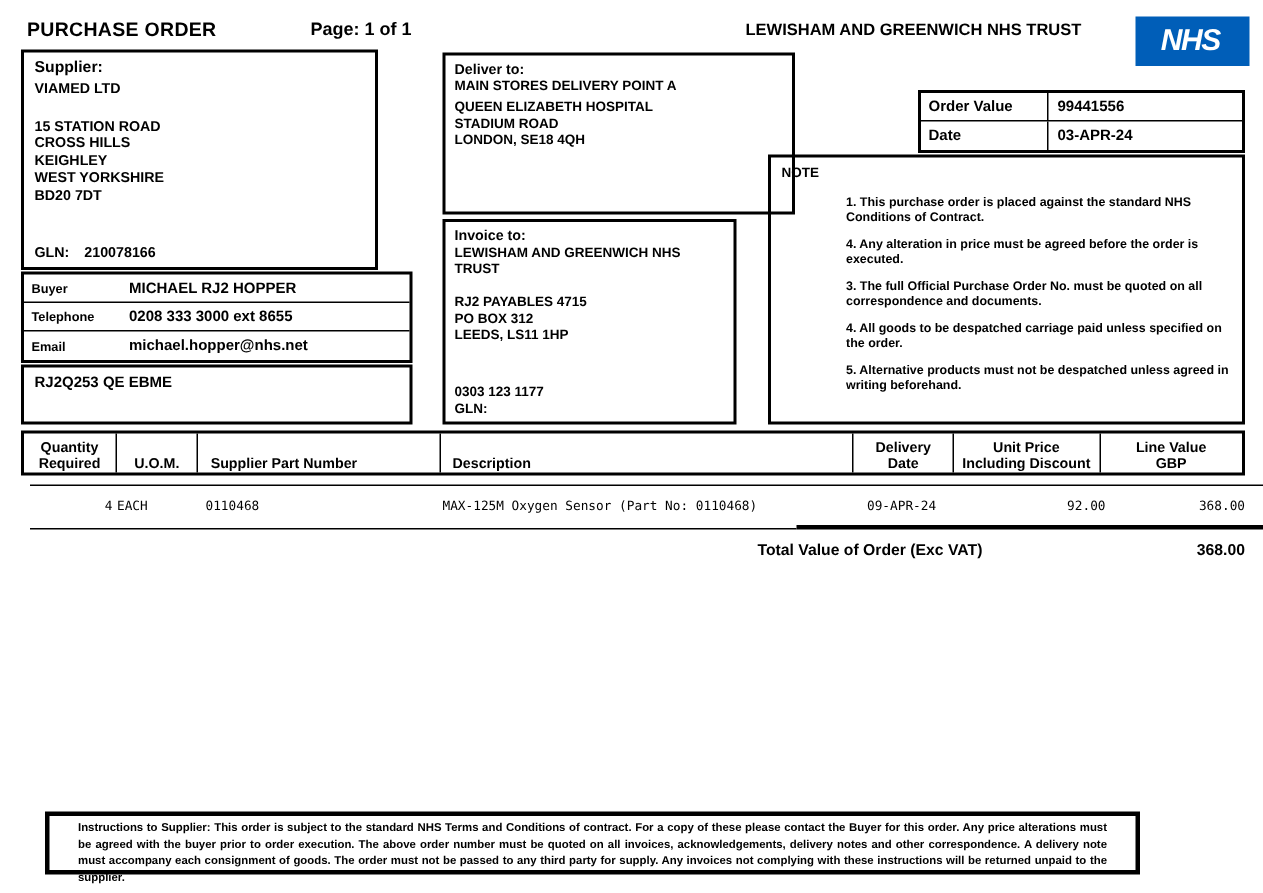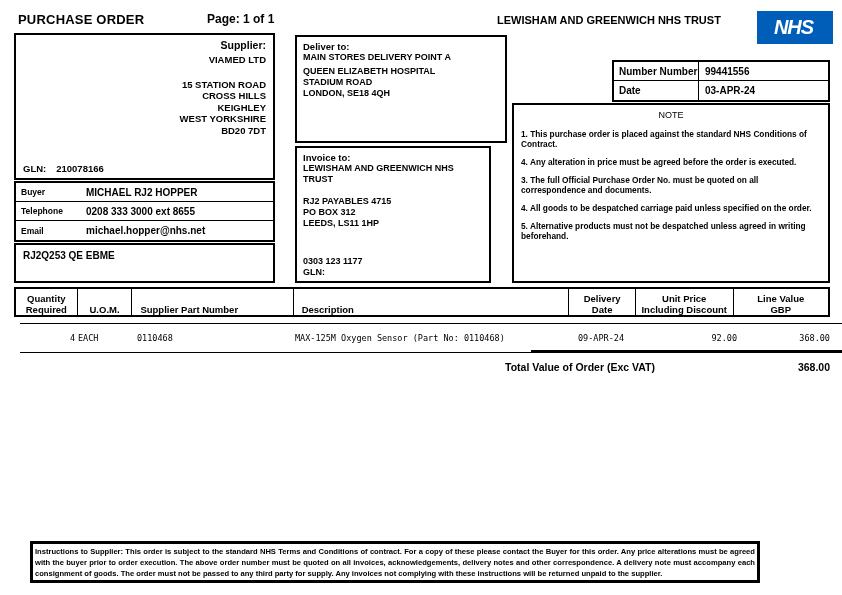--- a/index.html
+++ b/index.html
@@ -19,56 +19,56 @@
   #trust-name { left:497px; top:14px; font-size:11px; font-weight:bold; }
   #nhs-logo {
     left:757px; top:11px; width:76px; height:33px; background:#005EB8;
     color:#fff; font-style:italic; font-weight:bold; font-size:20px;
     display:flex; align-items:center; justify-content:center;
     font-family:"Liberation Sans", sans-serif; letter-spacing:-1px;
     padding-right:3px;
   }
 
   
-  #supplier-box { left:14px; top:33px; width:261px; height:147px; padding:4px 7px;text-align:right; }
+  #supplier-box { left:14px; top:33px; width:238px; height:147px; padding:4px 7px; }
   #supplier-box .label { font-size:10.5px; font-weight:bold; }
   .addr-line { font-size:9.5px; font-weight:bold; line-height:11.5px; }
   #supplier-name { margin-top:3px; margin-bottom:13px; }
   #supplier-gln { position:absolute; left:7px; bottom:4px; font-size:9.5px; font-weight:bold; }
   #supplier-gln span { margin-right:10px; }
 
   
   #buyer-table { left:14px; top:181px; width:261px; }
   #buyer-table .row { display:flex; border-bottom:1px solid #000; height:19px; align-items:center;gap:12px; }
   #buyer-table .row:last-child { border-bottom:none; }
   #buyer-table .lbl { width:58px; font-size:8.5px; font-weight:bold; padding-left:5px; }
   #buyer-table .val { font-size:10px; font-weight:bold; }
 
   
   #ref-box { left:14px; top:243px; width:261px; height:40px; padding:5px 7px; font-size:10px; font-weight:bold; }
 
   
-  #deliver-box { left:295px; top:35px; width:212px; height:108px; padding:4px 6px; }
+  #deliver-box { left:295px; top:35px; width:235px; height:108px; padding:4px 6px; }
   #invoice-box { left:295px; top:146px; width:196px; height:137px; padding:4px 6px; }
   .small-label { font-size:9.5px; font-weight:bold; }
   .addr9 { font-size:9px; font-weight:bold; line-height:11px; }
   #deliver-lines div:first-child { margin-bottom:3px; }
   #invoice-bottom { position:absolute; left:6px; bottom:3px; }
 
   
   #order-table { left:612px; top:60px; width:218px; }
   #order-table .row { display:flex; border-bottom:1px solid #000; height:19px; align-items:center; }
   #order-table .row:last-child { border-bottom:none; }
   #order-table .lbl { width:85px; font-size:10px; font-weight:bold; padding-left:5px; border-right:1px solid #000; height:100%; display:flex; align-items:center; }
   #order-table .val { font-size:10px; font-weight:bold; padding-left:6px; }
 
   
   #note-box { left:512px; top:103px; width:318px; height:180px; padding:5px 7px; }
-  #note-title { font-size:9px; font-weight:normal; margin-bottom:9px;text-align:center; }
-  .note-item { font-size:8.3px; font-weight:bold; line-height:10px; margin-bottom:8px; }
+  #note-title { font-size:9px; font-weight:bold; margin-bottom:9px; }
+  .note-item { font-size:8.3px; font-weight:bold; line-height:10px; margin-bottom:8px;margin-left:43px; }
 
   
   #items-header { left:14px; top:287px; width:816px; height:30px; display:flex; }
   #items-header .cell {
     border-right:1px solid #000; height:100%; font-size:9.5px; font-weight:bold;
     display:flex; flex-direction:column; justify-content:flex-end; align-items:center;
     line-height:11px; text-align:center;
   }
   #items-header .cell:last-child { border-right:none; }
   #items-header .cell.left { align-items:flex-start; padding-left:8px; }
@@ -81,21 +81,21 @@
   .mono { font-family:"DejaVu Sans Mono", monospace; font-size:8.5px; }
   #item-row { top:333px; left:0; width:842px; height:12px; }
   #item-row .abs { top:0; }
   .ra { text-align:right; }
 
   
   #total-label { left:505px; top:361px; font-size:10.5px; font-weight:bold; }
   #total-value { left:740px; top:361px; width:90px; font-size:10.5px; font-weight:bold; text-align:right; }
 
   
-  #footer-box { left:30px; top:541px; width:730px; height:42px; border:3px solid #000; padding:2px 2px; }
+  #footer-box { left:30px; top:541px; width:730px; height:42px; border:3px solid #000; padding:2px 19px; }
   #footer-text { font-size:7.6px; font-weight:bold; line-height:11px; text-align:justify; }
 </style>
 </head>
 <body>
 
 <div id="po-title" class="abs">PURCHASE ORDER</div>
 <div id="page-line" class="abs">
   <span>Page:</span>
   <span>1 of 1</span>
 </div>
@@ -151,21 +151,21 @@
   <div class="addr9">PO BOX 312</div>
   <div class="addr9">LEEDS, LS11 1HP</div>
   <div id="invoice-bottom">
     <div class="addr9">0303 123 1177</div>
     <div class="addr9">GLN:</div>
   </div>
 </div>
 
 <div id="order-table" class="box">
   <div class="row">
-    <div class="lbl">Number Number</div>
+    <div class="lbl">Order Value</div>
     <div class="val">99441556</div>
   </div>
   <div class="row">
     <div class="lbl">Date</div>
     <div class="val">03-APR-24</div>
   </div>
 </div>
 
 <div id="note-box" class="box">
   <div id="note-title">NOTE</div>

